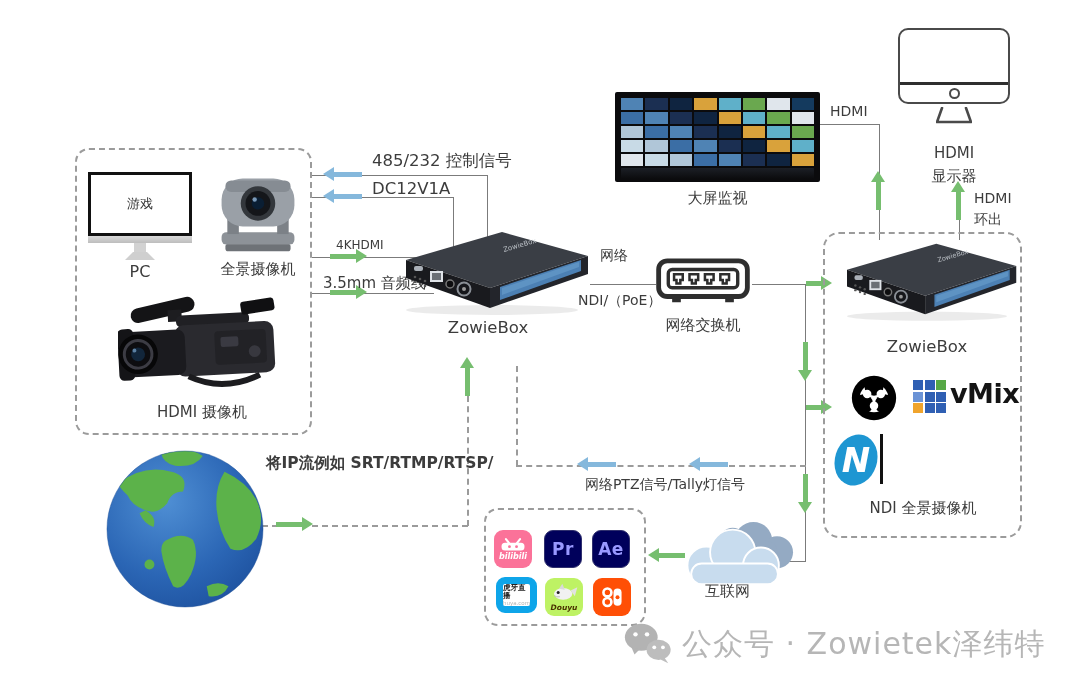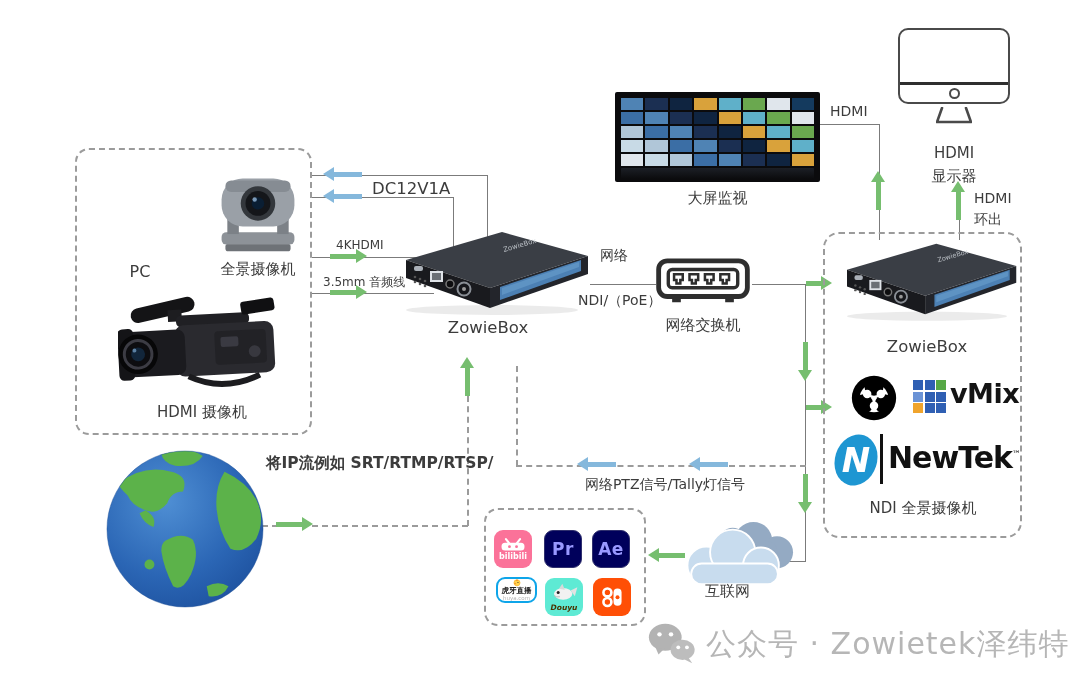--- a/index.html
+++ b/index.html
@@ -39,21 +39,21 @@
   .imac{position:absolute;width:112px;height:76px;border:2.5px solid #4a4a4a;border-radius:10px;background:#fff;}
   .imac .divider{position:absolute;left:0;right:0;bottom:17px;height:0;border-top:3px solid #2e2e2e;}
   .imac .cam{position:absolute;left:50%;bottom:3.5px;width:11px;height:11px;margin-left:-5.5px;border:2.5px solid #4a4a4a;border-radius:50%;background:#fff;}
   
   .wall{position:absolute;background:#0b0b0d;border-radius:2px;padding:6px 6px 16px 6px;}
   .wall-grid{display:grid;grid-template-columns:repeat(8,1fr);grid-auto-rows:12px;gap:2px;width:193px;}
   .wall-reflect{position:absolute;left:6px;right:6px;bottom:3px;height:11px;background:linear-gradient(#20242c,#0b0b0d);opacity:.8;border-radius:1px;}
   
   .tile{position:absolute;width:38px;height:38px;border-radius:9px;display:flex;flex-direction:column;align-items:center;justify-content:center;overflow:hidden;}
   .adobe{background:#00005b;border:1.5px solid #30306e;color:#9999ff;font-weight:bold;font-size:17px;letter-spacing:.5px;}
-  .huya-tile{background:#fff;border:2px solid #0ea5e9;width:41px;height:26px;}
+  .huya-tile{background:#fff;border:7px solid #0ea5e9;width:41px;height:36px;}
   .huya-name{font-size:7.5px;font-weight:bold;color:#222;line-height:1.1;}
   .huya-url{font-size:5.5px;color:#b5b5b5;line-height:1.1;}
   
   .vmix-grid{position:absolute;display:grid;grid-template-columns:repeat(3,10px);grid-auto-rows:10px;gap:1.5px;}
   .vmix-text{position:absolute;font-size:27px;font-weight:bold;color:#141414;letter-spacing:-.5px;}
   .newtek-text{position:absolute;font-size:30px;font-weight:800;color:#111;letter-spacing:-1px;}
   .newtek-tm{font-size:9px;font-weight:normal;vertical-align:super;}
   .newtek-bar{position:absolute;width:3px;height:50px;background:#111;}
   
   .wm{position:absolute;display:flex;align-items:center;gap:8px;color:#b6b6b6;}
@@ -94,20 +94,28 @@
   <div class="gr-u" style="left:876px;top:182px;"></div>
   <div class="gr-u" style="left:956px;top:192px;"></div>
   <div class="gr-u" style="left:465px;top:368px;"></div>
   <div class="gr-r" style="left:276px;top:522px;"></div>
   <div class="bl-l" style="left:588px;top:462px;"></div>
   <div class="bl-l" style="left:700px;top:462px;"></div>
   <div class="gr-l" style="left:659px;top:553px;"></div>
 
   <div class="dashbox" style="left:75px;top:148px;width:237px;height:287px;"></div>
 
+  <div class="abs" style="left:88px;top:172px;width:104px;height:90px;">
+    <div class="pc-screen">
+        <span>游戏</span>
+      </div>
+    <div class="pc-chin"></div>
+    <div class="pc-neck"></div>
+    <div class="pc-base"></div>
+  </div>
   <div class="lbl ctr" style="left:88px;top:262px;width:104px;font-size:16px;">PC</div>
 
   <svg class="abs" style="left:212px;top:166px;" width="92" height="92" viewBox="0 0 96 94">
     <rect x="14" y="80" width="68" height="8" rx="3" fill="#6e7277"></rect>
     <rect x="10" y="68" width="76" height="13" rx="5" fill="#8d9298"></rect>
     <rect x="16" y="42" width="12" height="28" fill="#7c8187"></rect>
     <rect x="68" y="42" width="12" height="28" fill="#7c8187"></rect>
     <rect x="10" y="12" width="76" height="50" rx="22" fill="#9aa0a7"></rect>
     <rect x="14" y="14" width="68" height="12" rx="6" fill="#868c93"></rect>
     <circle cx="48" cy="38" r="18" fill="#33373c"></circle>
@@ -131,23 +139,24 @@
       <rect x="6" y="36" width="62" height="46" rx="8" fill="#1b1b1f"></rect>
       <rect x="0" y="33" width="16" height="52" rx="5" fill="#141417"></rect>
       <circle cx="20" cy="59" r="20" fill="#070708"></circle>
       <circle cx="20" cy="59" r="14" fill="#0d0d10" stroke="#3c3c44" stroke-width="3"></circle>
       <circle cx="20" cy="59" r="7" fill="#12263b"></circle>
       <circle cx="16.5" cy="55" r="2" fill="#7ba6cf" opacity=".7"></circle>
     </g>
   </svg>
   <div class="lbl ctr" style="left:118px;top:403px;width:168px;font-size:15px;">HDMI 摄像机</div>
 
+  <div class="lbl" style="left:372px;top:150px;font-size:16.5px;font-weight:500;">485/232 控制信号</div>
   <div class="lbl" style="left:372px;top:179px;font-size:16.5px;font-weight:500;">DC12V1A</div>
   <div class="lbl" style="left:336px;top:238px;font-size:12px;">4KHDMI</div>
-  <div class="lbl" style="left:323px;top:274px;font-size:12px;">3.5mm 音频线</div>
+  <div class="lbl" style="left:323px;top:274px;font-size:15px;">3.5mm 音频线</div>
   <div class="lbl" style="left:600px;top:247px;font-size:14px;">网络</div>
   <div class="lbl" style="left:578px;top:292px;font-size:14px;">NDI/（PoE）</div>
 
   <svg class="abs" style="left:392px;top:224px;" width="200" height="92" viewBox="0 0 200 92">
     <ellipse cx="100" cy="86" rx="86" ry="5" fill="rgba(0,0,0,0.08)"></ellipse>
     <polygon points="14,36 110,8 196,32 98,64" fill="#3a3e45"></polygon>
     <polygon points="98,64 196,32 196,50 98,84" fill="#23252b"></polygon>
     <polygon points="108,63 189,36 189,47 108,76" fill="#4c80b4"></polygon>
     <polygon points="110,64 187,38 187,43 110,71" fill="#6ea3d0" opacity=".55"></polygon>
     <polygon points="14,36 98,64 98,84 14,54" fill="#191a1e"></polygon>
@@ -292,21 +301,20 @@
       <div style="background: rgb(47, 95, 179);"></div>
       <div style="background: rgb(47, 95, 179);"></div>
     </div>
   <div class="vmix-text" style="left:950px;top:378px;">vMix</div>
 
   <svg class="abs" style="left:830px;top:430px;" width="52" height="60" viewBox="0 0 52 60">
     <ellipse cx="26" cy="30" rx="21" ry="26" fill="#1e96d2" transform="rotate(18 26 30)"></ellipse>
     <text x="26" y="42" font-size="34" font-weight="900" font-style="italic" fill="#fff" text-anchor="middle">N</text>
   </svg>
   <div class="newtek-bar" style="left:880px;top:434px;"></div>
-  <div class="newtek-text" style="left:888px;top:440px;"><span>NewTek</span><span class="newtek-tm">™</span></div>
   <div class="lbl ctr" style="left:848px;top:499px;width:150px;font-size:15px;">NDI 全景摄像机</div>
 
   <svg class="abs" style="left:104px;top:448px;" width="162" height="162" viewBox="0 0 164 164">
     <defs>
       <radialGradient id="oc" cx="38%" cy="32%" r="80%">
         <stop offset="0%" stop-color="#4f8fd4"></stop>
           <stop offset="60%" stop-color="#2b66b5"></stop>
           <stop offset="100%" stop-color="#1c4f9c"></stop>
       </radialGradient>
       <clipPath id="gclip">
@@ -333,40 +341,40 @@
 
   <div class="dashbox" style="left:484px;top:508px;width:162px;height:118px;"></div>
 
   <div class="tile" style="left:494px;top:530px;background:#fb7299;">
     <svg width="30" height="14" viewBox="0 0 34 15">
       <path d="M9,2 L13,7 M25,2 L21,7" stroke="#fff" stroke-width="2.4" stroke-linecap="round"></path>
       <rect x="4" y="6" width="26" height="9" rx="4" fill="#fff"></rect>
       <circle cx="13" cy="10.5" r="1.6" fill="#fb7299"></circle>
       <circle cx="21" cy="10.5" r="1.6" fill="#fb7299"></circle>
     </svg>
-    <span style="color:#fff;font-size:8px;font-weight:bold;margin-top:1px;">bilibili</span>
+    <span style="color:#fff;font-size:8px;font-weight:bold;font-style:italic;margin-top:1px;">bilibili</span>
   </div>
   <div class="tile adobe" style="left:544px;top:530px;">
       <span>Pr</span>
     </div>
   <div class="tile adobe" style="left:592px;top:530px;">
       <span>Ae</span>
     </div>
 
   <div class="tile huya-tile" style="left:496px;top:577px;">
     <svg width="20" height="18" viewBox="0 0 22 20">
       <circle cx="11" cy="10" r="8" fill="#ffd24d" stroke="#f5a91e" stroke-width="1.4"></circle>
       <circle cx="11" cy="3" r="2" fill="#f57f1e"></circle>
       <circle cx="13.5" cy="9" r="1.4" fill="#222"></circle>
       <polygon points="3,12 8,10 7,14" fill="#f57f1e"></polygon>
     </svg>
     <span class="huya-name">虎牙直播</span>
     <span class="huya-url">huya.com</span>
   </div>
-  <div class="tile" style="left:545px;top:578px;background:#5eead4;">
+  <div class="tile" style="left:545px;top:578px;background:#bef264;">
     <svg width="30" height="20" viewBox="0 0 36 24">
       <ellipse cx="17" cy="13" rx="11" ry="7" fill="#f1f1f1"></ellipse>
       <polygon points="26,9 34,5 31,16" fill="#e2e2e2"></polygon>
       <polygon points="12,7 16,1 19,8" fill="#d9d9d9"></polygon>
       <circle cx="11" cy="11.5" r="1.8" fill="#222"></circle>
       <path d="M6,15 q3,2.5 7,1.5" stroke="#bbb" stroke-width="1.2" fill="none"></path>
     </svg>
     <span style="font-size:7.5px;font-weight:bold;font-style:italic;color:#4a3200;">Douyu</span>
   </div>
   <div class="tile" style="left:593px;top:578px;background:#ff4f06;">
@@ -387,21 +395,21 @@
     </g>
     <g fill="#c8dcee" stroke="#fff" stroke-width="2">
       <circle cx="30" cy="52" r="20"></circle>
       <circle cx="58" cy="38" r="24"></circle>
       <circle cx="88" cy="52" r="19"></circle>
       <rect x="14" y="50" width="92" height="22" rx="11"></rect>
     </g>
   </svg>
   <div class="lbl" style="left:705px;top:582px;font-size:15px;">互联网</div>
 
-  <div class="wm" style="left:646px;top:620px;">
+  <div class="wm" style="left:622px;top:620px;">
     <svg width="52" height="48" viewBox="0 0 54 48">
       <ellipse cx="20" cy="17" rx="17" ry="14" fill="#b3b3b3"></ellipse>
       <polygon points="10,28 13,35 19,29" fill="#b3b3b3"></polygon>
       <circle cx="14" cy="14" r="2.3" fill="#fff"></circle>
       <circle cx="26" cy="14" r="2.3" fill="#fff"></circle>
       <ellipse cx="38" cy="30" rx="12.5" ry="10.5" fill="#bdbdbd"></ellipse>
       <polygon points="44,38 48,44 40,40" fill="#bdbdbd"></polygon>
       <circle cx="33.5" cy="27.5" r="2" fill="#fff"></circle>
       <circle cx="42.5" cy="27.5" r="2" fill="#fff"></circle>
     </svg>

